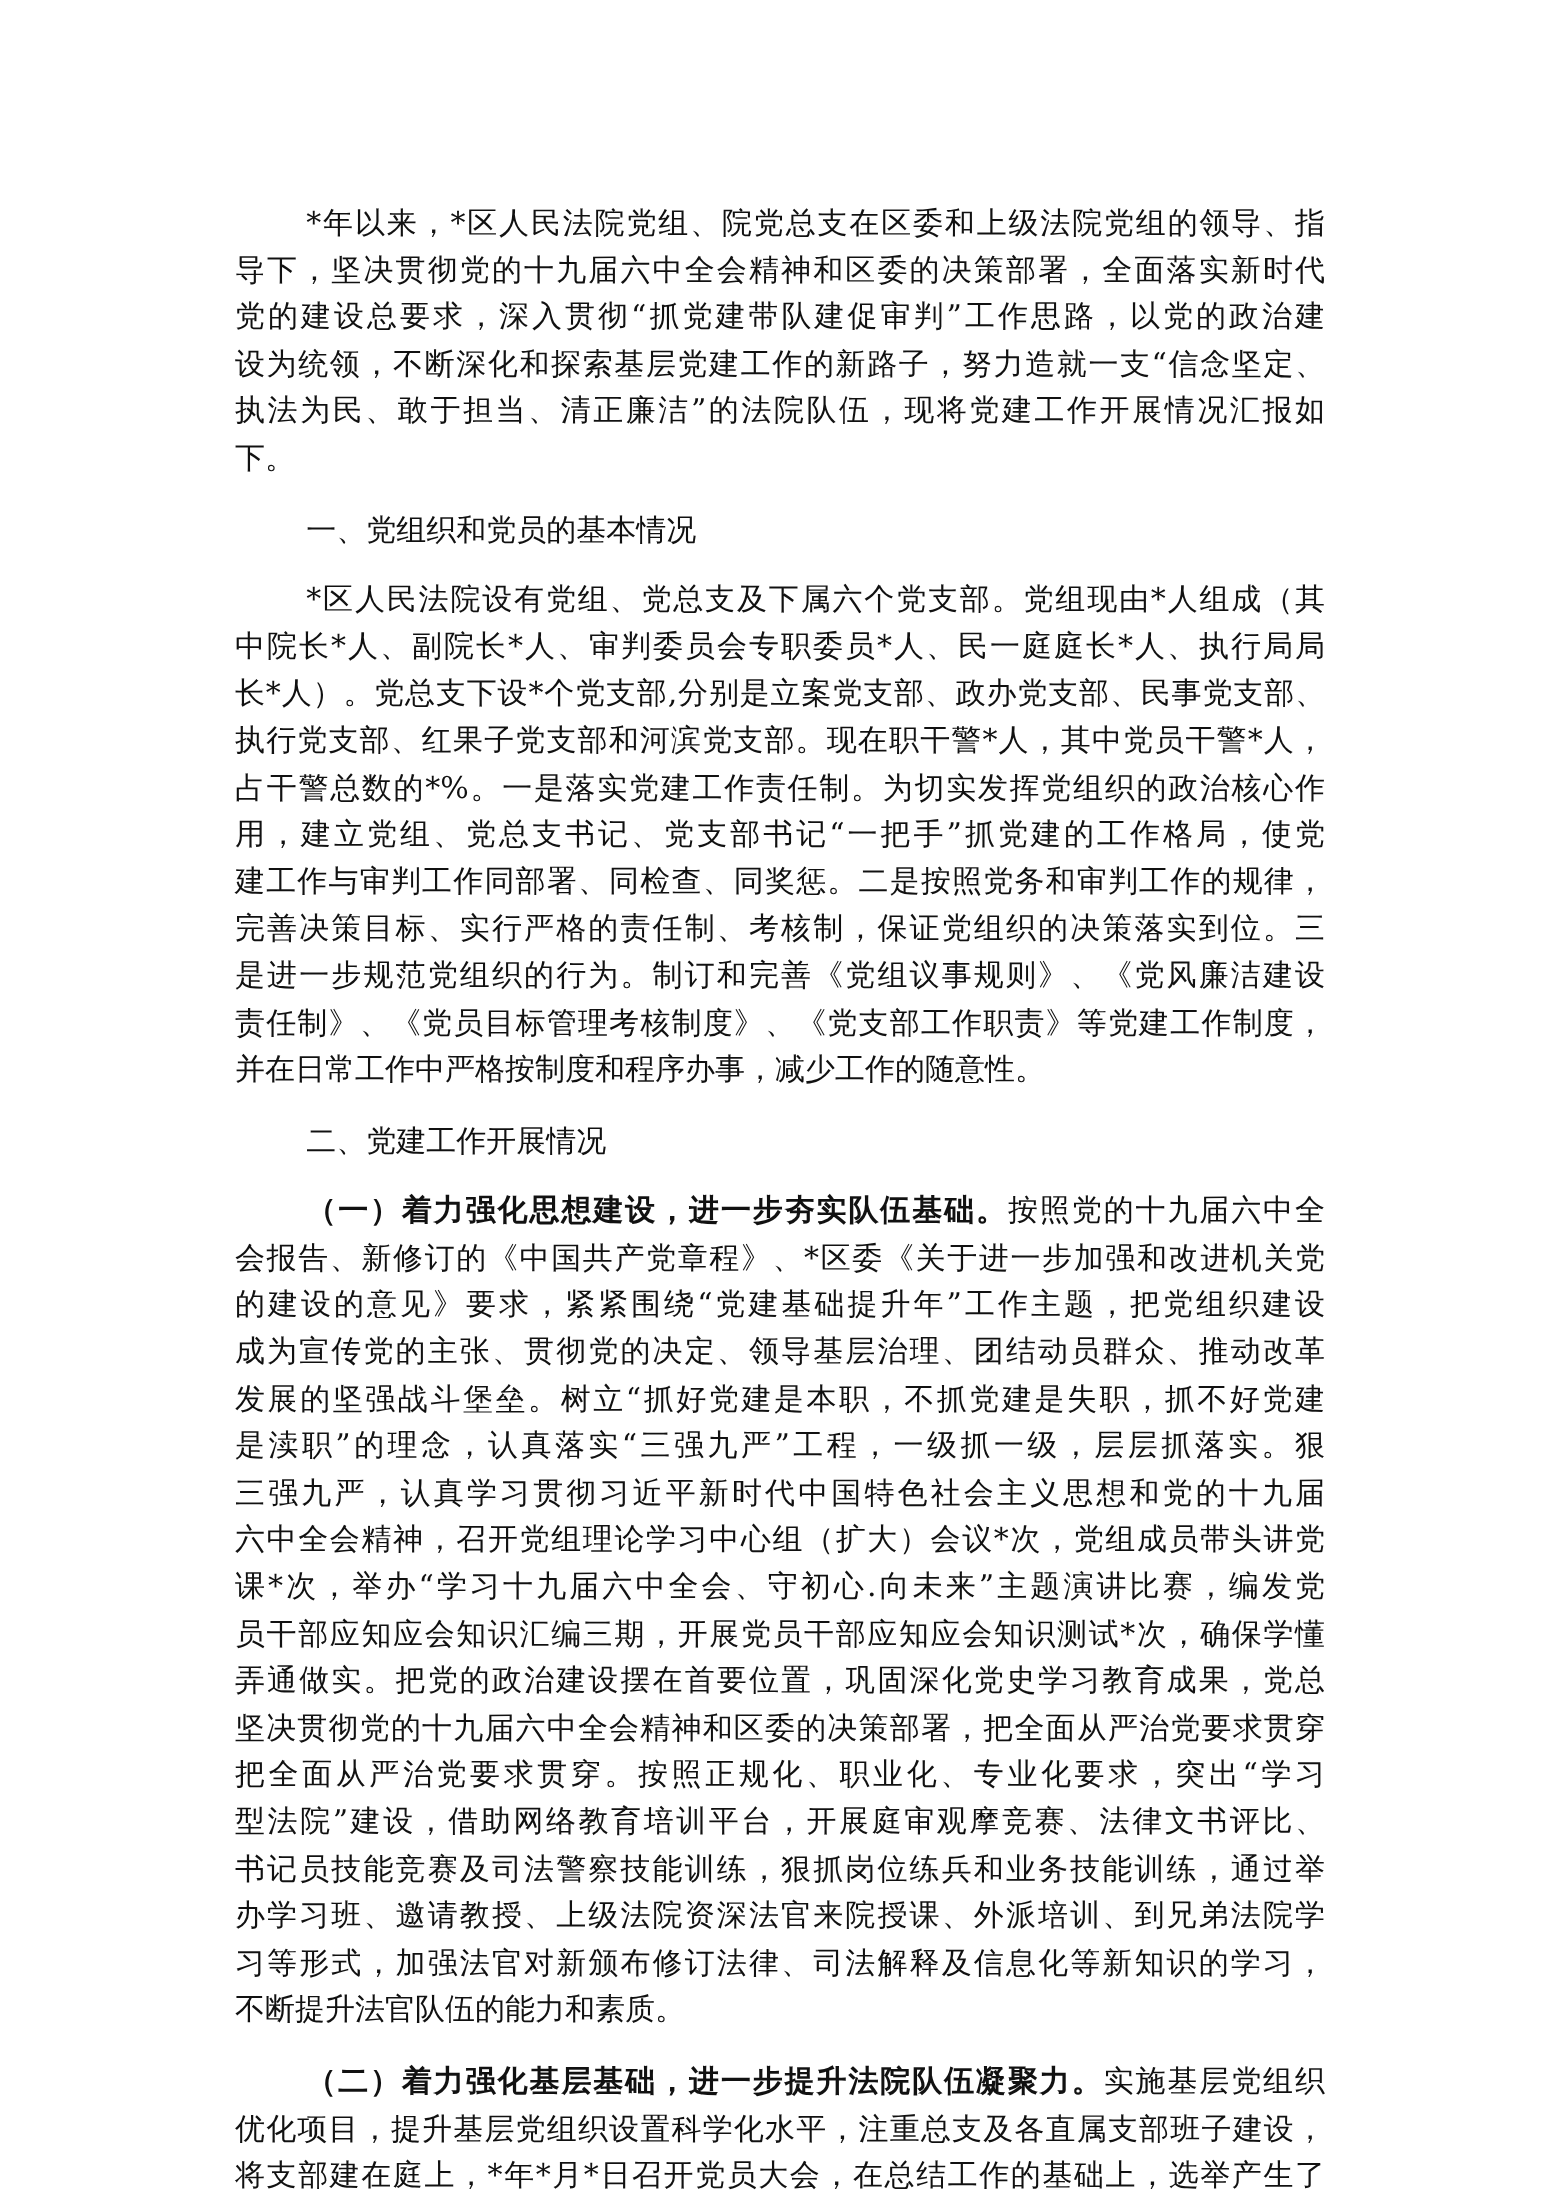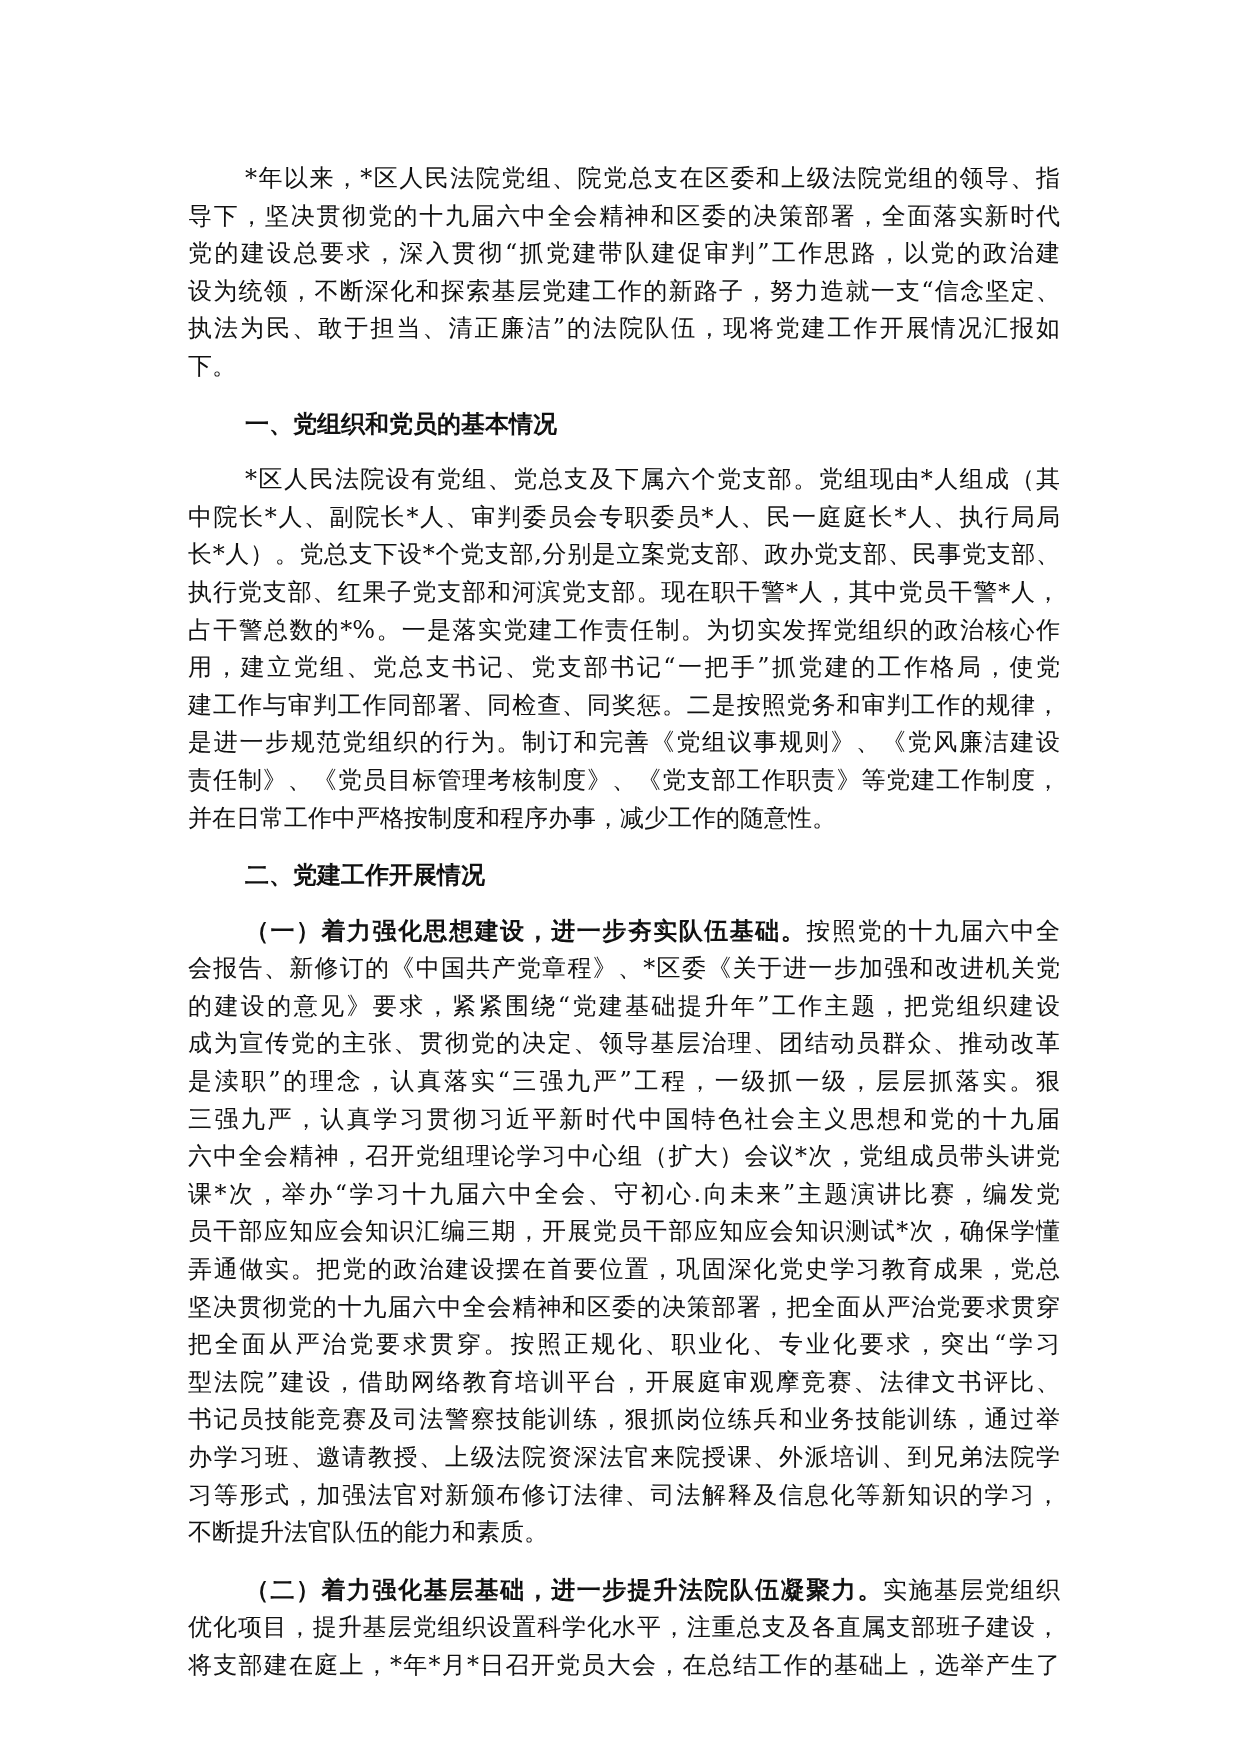--- a/index.html
+++ b/index.html
@@ -12,21 +12,21 @@
   }
   .line {
     height: 37.6px; line-height: 37.6px; white-space: nowrap;
     text-align: justify; text-align-last: justify;
     letter-spacing: 0px;
   }
   .line.last { text-align-last: left; }
   .indent { padding-left: 57px; }
   .heading {
     font-family: "DejaVu Sans", "Liberation Sans", sans-serif;
-    font-weight: bold; font-size: 24px;
+    font-weight: normal; font-size: 24px;
     height: 37.6px; line-height: 37.6px; padding-left: 57px;
   }
   .gap { height: 20px; }
   .gap-s { height: 18px; }
   b.lead { font-family: Liberation Mono, monospace; font-weight: bold; }
 </style>
 </head>
 <body>
 
 <div class="page">
@@ -46,34 +46,36 @@
     <div class="gap-s"></div>
 
     <div>
       <div class="line indent">*区人民法院设有党组、党总支及下属六个党支部。党组现由*人组成（其</div>
       <div class="line">中院长*人、副院长*人、审判委员会专职委员*人、民一庭庭长*人、执行局局</div>
       <div class="line">长*人）。党总支下设*个党支部,分别是立案党支部、政办党支部、民事党支部、</div>
       <div class="line">执行党支部、红果子党支部和河滨党支部。现在职干警*人，其中党员干警*人，</div>
       <div class="line">占干警总数的*%。一是落实党建工作责任制。为切实发挥党组织的政治核心作</div>
       <div class="line">用，建立党组、党总支书记、党支部书记“一把手”抓党建的工作格局，使党</div>
       <div class="line">建工作与审判工作同部署、同检查、同奖惩。二是按照党务和审判工作的规律，</div>
+      <div class="line">完善决策目标、实行严格的责任制、考核制，保证党组织的决策落实到位。三</div>
       <div class="line">是进一步规范党组织的行为。制订和完善《党组议事规则》、《党风廉洁建设</div>
       <div class="line">责任制》、《党员目标管理考核制度》、《党支部工作职责》等党建工作制度，</div>
       <div class="line last">并在日常工作中严格按制度和程序办事，减少工作的随意性。</div>
     </div>
 
     <div class="gap"></div>
     <div class="heading">二、党建工作开展情况</div>
     <div class="gap-s"></div>
 
     <div>
       <div class="line indent"><b class="lead">（一）着力强化思想建设，进一步夯实队伍基础。</b><span>按照党的十九届六中全</span></div>
       <div class="line">会报告、新修订的《中国共产党章程》、*区委《关于进一步加强和改进机关党</div>
       <div class="line">的建设的意见》要求，紧紧围绕“党建基础提升年”工作主题，把党组织建设</div>
       <div class="line">成为宣传党的主张、贯彻党的决定、领导基层治理、团结动员群众、推动改革</div>
+      <div class="line">发展的坚强战斗堡垒。树立“抓好党建是本职，不抓党建是失职，抓不好党建</div>
       <div class="line">是渎职”的理念，认真落实“三强九严”工程，一级抓一级，层层抓落实。狠</div>
       <div class="line">三强九严，认真学习贯彻习近平新时代中国特色社会主义思想和党的十九届</div>
       <div class="line">六中全会精神，召开党组理论学习中心组（扩大）会议*次，党组成员带头讲党</div>
       <div class="line">课*次，举办“学习十九届六中全会、守初心.向未来”主题演讲比赛，编发党</div>
       <div class="line">员干部应知应会知识汇编三期，开展党员干部应知应会知识测试*次，确保学懂</div>
       <div class="line">弄通做实。把党的政治建设摆在首要位置，巩固深化党史学习教育成果，党总</div>
       <div class="line">坚决贯彻党的十九届六中全会精神和区委的决策部署，把全面从严治党要求贯穿</div>
       <div class="line">把全面从严治党要求贯穿。按照正规化、职业化、专业化要求，突出“学习</div>
       <div class="line">型法院”建设，借助网络教育培训平台，开展庭审观摩竞赛、法律文书评比、</div>
       <div class="line">书记员技能竞赛及司法警察技能训练，狠抓岗位练兵和业务技能训练，通过举</div>

